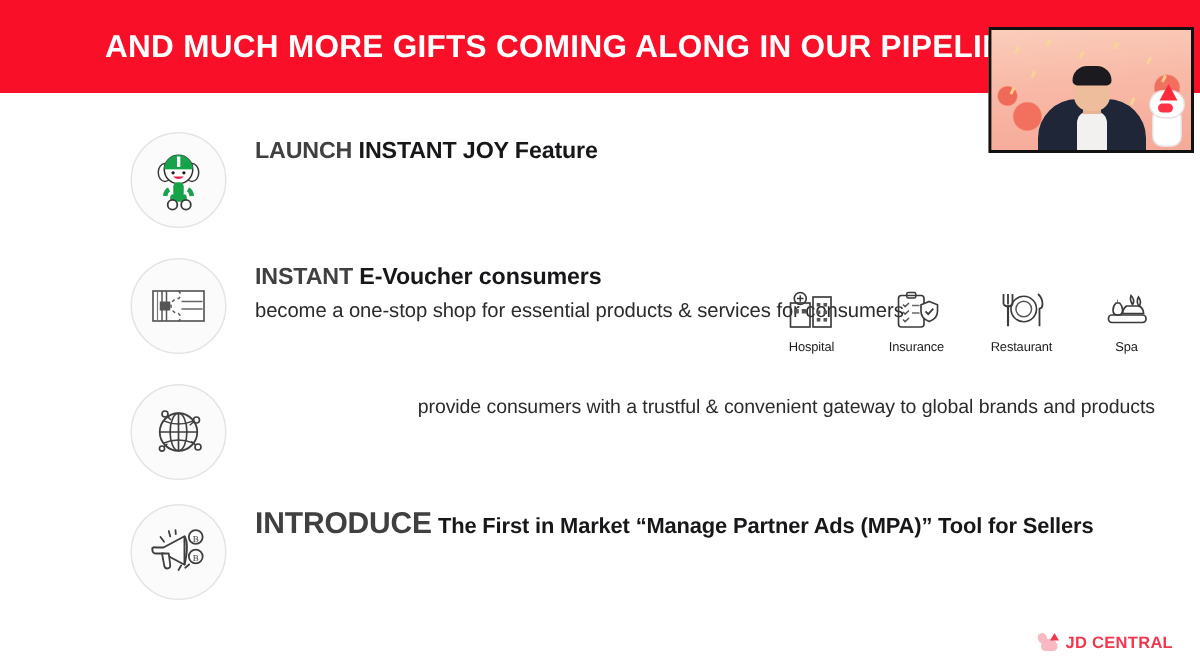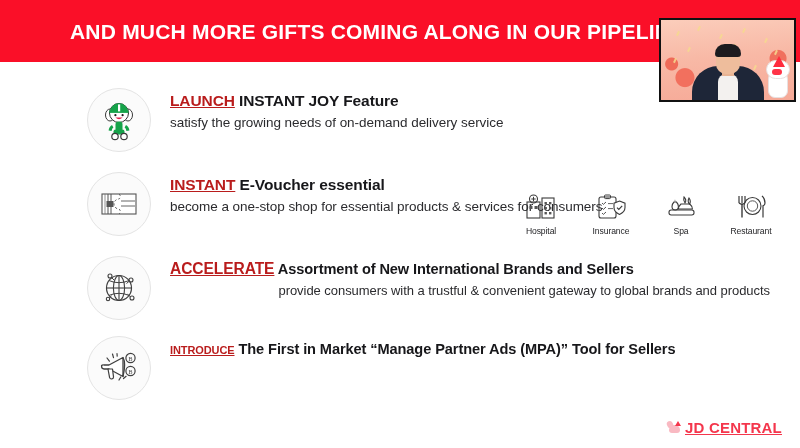--- a/index.html
+++ b/index.html
@@ -226,39 +226,38 @@
     width: 600px;
   }
   .row-head {
     font-size: 15.5px;
     font-weight: bold;
     color: #17171a;
     line-height: 20px;
     letter-spacing: -0.1px;
   }
   .row-head .kw {
-    color: #b91c1c;
+    color: #404040;
     font-weight: bold;
-    text-decoration: underline;
   }
   .row-sub {
     font-size: 13.5px;
     font-weight: normal;
     color: #2b2b2e;
     line-height: 20px;
     margin-top: 2px;
     letter-spacing: -0.05px;
   }
 
   
   .row-3 .row-head { font-size: 14.6px; }
   .row-3 .row-head .kw { font-size: 15.6px; }
   .row-3 .row-sub { font-size: 13px; text-align: right; }
   .row-4 .row-head { font-size: 14.6px; }
-  .row-4 .row-head .kw { font-size: 11px; }
+  .row-4 .row-head .kw { font-size: 20px; }
 
   
   .cat-group {
     position: absolute;
     left: 515px;
     top: 18px;
     display: flex;
     gap: 18px;
   }
   .cat {
@@ -282,25 +281,24 @@
   
   .footer-logo {
     position: absolute;
     right: 18px;
     bottom: 12px;
     display: flex;
     align-items: center;
     gap: 3px;
   }
   .footer-logo .logo-text {
-    font-size: 15px;
+    font-size: 11px;
     font-weight: bold;
     color: #f4364c;
     letter-spacing: 0.2px;
-    text-decoration: underline;
   }
   .logo-dog {
     width: 15px;
     height: 14px;
     position: relative;
   }
   .logo-dog .d-body {
     position: absolute;
     left: 2px;
     top: 4px;
@@ -388,41 +386,40 @@
         <rect x="16.5" y="31.5" width="11" height="5" rx="2" fill="#16a34a"></rect>
         <circle cx="18" cy="38.5" r="3.2" fill="#ffffff" stroke="#3a3a3a" stroke-width="1.2"></circle>
         <circle cx="27" cy="38.5" r="3.2" fill="#ffffff" stroke="#3a3a3a" stroke-width="1.2"></circle>
       </svg>
     </div>
     <div class="row-text">
       <div class="row-head">
         <span class="kw">LAUNCH</span>
         <span>INSTANT JOY Feature</span>
       </div>
-      <div class="row-sub">satisfy the growing needs of on-demand delivery service</div>
     </div>
   </div>
 
   <div class="row row-2">
     <div class="icon-circle">
       <svg width="40" height="32" viewBox="0 0 40 32" aria-hidden="true">
         <rect x="3" y="6" width="34" height="20" fill="#ffffff" stroke="#555" stroke-width="1.1"></rect>
         <path d="M20 6 a3 3 0 0 1 0 5 a3 3 0 0 0 0 10 a3 3 0 0 1 0 5" fill="none" stroke="#555" stroke-width="1" stroke-dasharray="2.2 2"></path>
         <line x1="9" y1="6" x2="9" y2="26" stroke="#555" stroke-width="1"></line>
         <line x1="12" y1="6" x2="12" y2="26" stroke="#555" stroke-width="1"></line>
         <line x1="6" y1="6" x2="6" y2="26" stroke="#777" stroke-width=".8"></line>
         <rect x="7.5" y="13" width="7" height="6" fill="#555"></rect>
         <line x1="22" y1="13" x2="36" y2="13" stroke="#666" stroke-width="1"></line>
         <line x1="22" y1="18" x2="36" y2="18" stroke="#666" stroke-width="1"></line>
       </svg>
     </div>
     <div class="row-text">
       <div class="row-head">
         <span class="kw">INSTANT</span>
-        <span>E-Voucher essential</span>
+        <span>E-Voucher consumers</span>
       </div>
       <div class="row-sub">become a one-stop shop for essential products &amp; services for consumers</div>
     </div>
 
     <div class="cat-group">
       <div class="cat">
         <div class="cat-glyph">
           <svg width="32" height="26" viewBox="0 0 32 26" aria-hidden="true">
             <rect x="2" y="8" width="13" height="16" fill="none" stroke="#3a3a3a" stroke-width="1.1"></rect>
             <rect x="17" y="4" width="12" height="20" fill="none" stroke="#3a3a3a" stroke-width="1.1"></rect>
@@ -454,43 +451,43 @@
             <path d="M24.5 7 l5.5 2.2 v4.4 c0 3.4 -2.6 5.6 -5.5 6.8 c-2.9 -1.2 -5.5 -3.4 -5.5 -6.8 V9.2 Z" fill="#ffffff" stroke="#3a3a3a" stroke-width="1.1"></path>
             <path d="M22 13.6 l1.8 1.8 l3.4 -3.6" fill="none" stroke="#3a3a3a" stroke-width="1.2"></path>
           </svg>
         </div>
         <div class="cat-label">Insurance</div>
       </div>
 
       <div class="cat">
         <div class="cat-glyph">
           <svg width="32" height="26" viewBox="0 0 32 26" aria-hidden="true">
+            <path d="M4 2 v7 M7 2 v7 M10 2 v7" stroke="#3a3a3a" stroke-width="1.2"></path>
+            <path d="M4 9 q3 2.6 6 0" fill="none" stroke="#3a3a3a" stroke-width="1.2"></path>
+            <path d="M7 9.5 v14" stroke="#3a3a3a" stroke-width="1.4"></path>
+            <circle cx="17.5" cy="12" r="8.5" fill="none" stroke="#3a3a3a" stroke-width="1.1"></circle>
+            <circle cx="17.5" cy="12" r="5.2" fill="none" stroke="#555" stroke-width="1"></circle>
+            <path d="M27 2 q3 2.5 3 7 q0 2.4 -2 2.8 V23.5" fill="none" stroke="#3a3a3a" stroke-width="1.2"></path>
+          </svg>
+        </div>
+        <div class="cat-label">Restaurant</div>
+      </div>
+
+      <div class="cat">
+        <div class="cat-glyph">
+          <svg width="32" height="26" viewBox="0 0 32 26" aria-hidden="true">
             <path d="M19 3 q3 3 1 6 q-2 -3 -1 -6 Z" fill="none" stroke="#3a3a3a" stroke-width="1.1"></path>
             <path d="M24 4 q2.4 3.4 .4 6.2 q-2.2 -2.8 -.4 -6.2 Z" fill="none" stroke="#3a3a3a" stroke-width="1.1"></path>
             <path d="M9 8 q-2 2 -2 4.6 q0 3.4 3.2 3.4 q3.2 0 3.2 -3.4 Q13.4 10 11.4 8 Z" fill="none" stroke="#3a3a3a" stroke-width="1.1"></path>
             <path d="M10 5.2 q.6 1.6 0 2.8 q-.6 -1.2 0 -2.8 Z" fill="#3a3a3a"></path>
             <path d="M16 10 q-2.6 2.2 -2.6 5 h14 q0 -2.8 -2.6 -5 Z" fill="none" stroke="#3a3a3a" stroke-width="1.1"></path>
             <rect x="4" y="16" width="25" height="5" rx="2.2" fill="none" stroke="#3a3a3a" stroke-width="1.1"></rect>
           </svg>
         </div>
         <div class="cat-label">Spa</div>
-      </div>
-
-      <div class="cat">
-        <div class="cat-glyph">
-          <svg width="32" height="26" viewBox="0 0 32 26" aria-hidden="true">
-            <path d="M4 2 v7 M7 2 v7 M10 2 v7" stroke="#3a3a3a" stroke-width="1.2"></path>
-            <path d="M4 9 q3 2.6 6 0" fill="none" stroke="#3a3a3a" stroke-width="1.2"></path>
-            <path d="M7 9.5 v14" stroke="#3a3a3a" stroke-width="1.4"></path>
-            <circle cx="17.5" cy="12" r="8.5" fill="none" stroke="#3a3a3a" stroke-width="1.1"></circle>
-            <circle cx="17.5" cy="12" r="5.2" fill="none" stroke="#555" stroke-width="1"></circle>
-            <path d="M27 2 q3 2.5 3 7 q0 2.4 -2 2.8 V23.5" fill="none" stroke="#3a3a3a" stroke-width="1.2"></path>
-          </svg>
-        </div>
-        <div class="cat-label">Restaurant</div>
       </div>
     </div>
   </div>
 
   <div class="row row-3">
     <div class="icon-circle">
       <svg width="42" height="42" viewBox="0 0 42 42" aria-hidden="true">
         <circle cx="21" cy="21" r="12.5" fill="none" stroke="#3f3f3f" stroke-width="1.2"></circle>
         <ellipse cx="21" cy="21" rx="5.6" ry="12.5" fill="none" stroke="#3f3f3f" stroke-width="1.1"></ellipse>
         <line x1="8.5" y1="21" x2="33.5" y2="21" stroke="#3f3f3f" stroke-width="1.1"></line>
@@ -501,24 +498,20 @@
         <circle cx="33" cy="13" r="2" fill="none" stroke="#3f3f3f" stroke-width="1.1"></circle>
         <circle cx="34" cy="31" r="2" fill="none" stroke="#3f3f3f" stroke-width="1.1"></circle>
         <circle cx="10" cy="32" r="1.7" fill="none" stroke="#3f3f3f" stroke-width="1.1"></circle>
         <line x1="13.4" y1="10.4" x2="16" y2="13" stroke="#3f3f3f" stroke-width="1"></line>
         <line x1="31.2" y1="14.2" x2="28.5" y2="16.5" stroke="#3f3f3f" stroke-width="1"></line>
         <line x1="32.3" y1="29.6" x2="29.5" y2="27.3" stroke="#3f3f3f" stroke-width="1"></line>
         <line x1="11.4" y1="30.8" x2="13.6" y2="28.8" stroke="#3f3f3f" stroke-width="1"></line>
       </svg>
     </div>
     <div class="row-text">
-      <div class="row-head">
-        <span class="kw">ACCELERATE</span>
-        <span>Assortment of  New International Brands and Sellers</span>
-      </div>
       <div class="row-sub">provide consumers with a trustful &amp; convenient gateway to global brands and products</div>
     </div>
   </div>
 
   <div class="row row-4">
     <div class="icon-circle">
       <svg width="44" height="42" viewBox="0 0 44 42" aria-hidden="true">
         <path d="M7 18 h5 l14 -7.5 v19 L12 22 H7 a2.4 2.4 0 0 1 -2.4 -2.4 v-1.2 A2.4 2.4 0 0 1 7 18 Z" fill="#ffffff" stroke="#3f3f3f" stroke-width="1.3" stroke-linejoin="round"></path>
         <path d="M26 10.5 q3.2 5.2 0 19" fill="none" stroke="#3f3f3f" stroke-width="1.3"></path>
         <path d="M11 22 l1.6 8.6 a2 2 0 0 0 3.9 -.7 L15.5 22 Z" fill="#ffffff" stroke="#3f3f3f" stroke-width="1.2" stroke-linejoin="round"></path>

